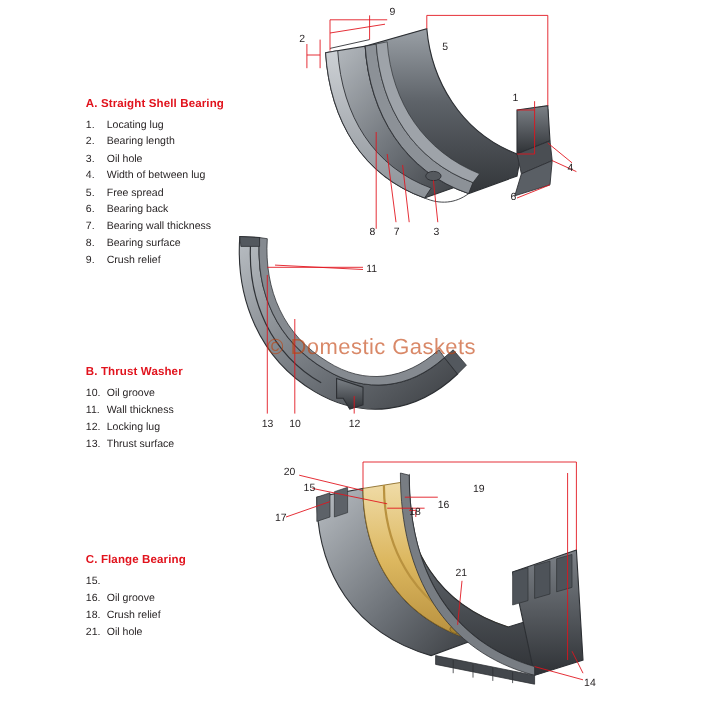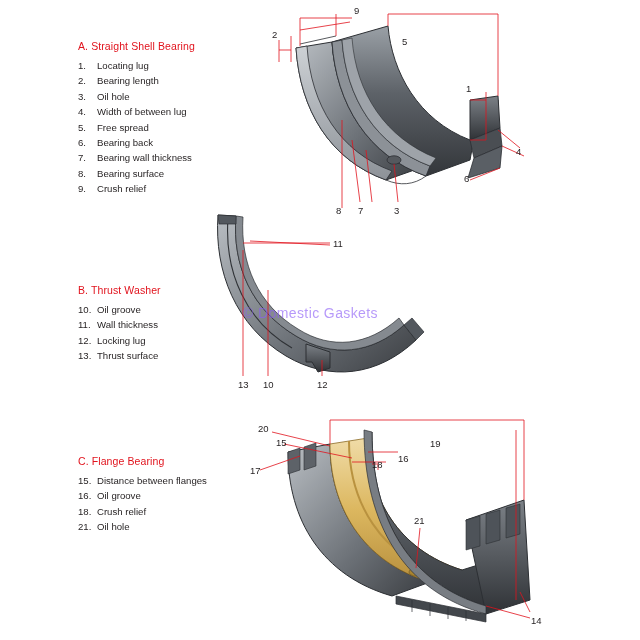--- a/index.html
+++ b/index.html
@@ -19,25 +19,26 @@
     inset: 0;
     width: 640px;
     height: 640px;
   }
   .legend {
     position: absolute;
     color: #231f20;
   }
   .legend-title {
     color: #e1131d;
-    font-weight: normal;
+    font-weight: bold;
     font-size: 10.5px;
     letter-spacing: .1px;
     margin-bottom: 6px;
     white-space: nowrap;
+    margin-top: 48px;
   }
   .legend-item {
     display: flex;
     font-size: 9.6px;
     line-height: 15.4px;
     white-space: nowrap;
   }
   .legend-num {
     width: 19px;
     flex: 0 0 19px;
@@ -47,22 +48,22 @@
     color: #231f20;
   }
   #legend-a { left: 78px; top: 40px; }
   #legend-b { left: 78px; top: 284px; }
   #legend-c { left: 78px; top: 455px; }
 
   .watermark {
     position: absolute;
     left: 243px;
     top: 305px;
-    font-size: 14px;
-    color: #8b5cf6;
+    font-size: 20px;
+    color: #c2410c;
     opacity: .62;
     letter-spacing: .4px;
     white-space: nowrap;
     pointer-events: none;
   }
   svg.art {
     position: absolute;
     left: 0; top: 0;
     width: 640px;
     height: 640px;
@@ -296,21 +297,20 @@
     <div class="legend-item">
       <span class="legend-num">13.</span>
       <span class="legend-lbl">Thrust surface</span>
     </div>
   </div>
 
   <div class="legend" id="legend-c">
     <div class="legend-title">C. Flange Bearing</div>
     <div class="legend-item">
       <span class="legend-num">15.</span>
-      <span class="legend-lbl">Distance between flanges</span>
     </div>
     <div class="legend-item">
       <span class="legend-num">16.</span>
       <span class="legend-lbl">Oil groove</span>
     </div>
     <div class="legend-item">
       <span class="legend-num">18.</span>
       <span class="legend-lbl">Crush relief</span>
     </div>
     <div class="legend-item">

